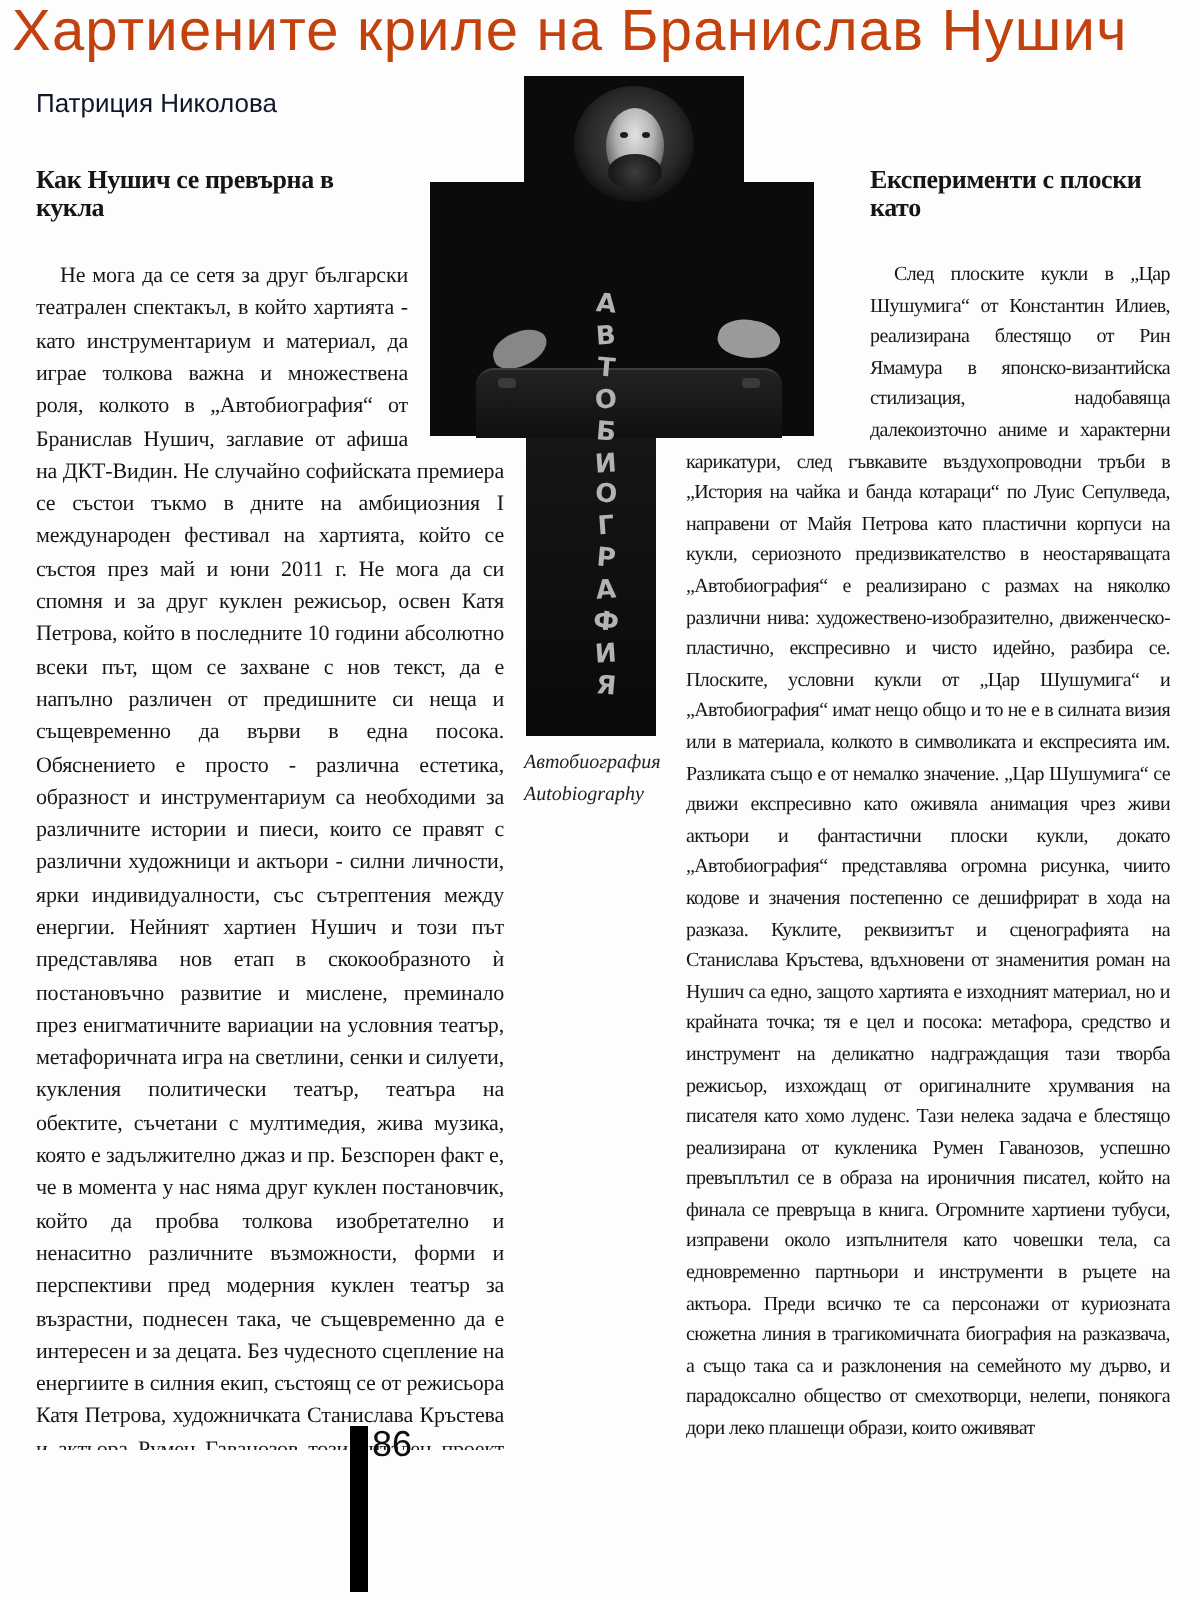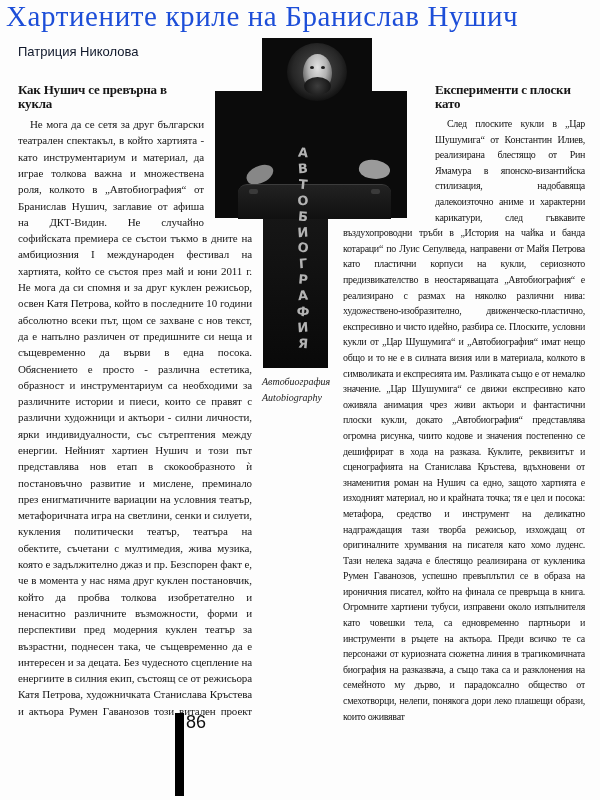--- a/index.html
+++ b/index.html
@@ -3,35 +3,35 @@
 <meta charset="utf-8">
 <style>
   html,body { margin:0; padding:0; background:#e8e8e8; }
   .page {
     position:relative; width:600px; height:800px; margin:0 auto;
     background:#fdfdfd; overflow:hidden;
     font-family:"Liberation Serif", serif; color:#161616;
   }
   .title {
     position:absolute; left:6px; top:0; margin:0;
-    font-family:Liberation Serif, serif;
+    font-family:Liberation Sans, sans-serif;
     font-size:29px; font-weight:400; letter-spacing:0.6px;
-    color:#1d4ed8; white-space:nowrap;
+    color:#c2410c; white-space:nowrap;
   }
   .author {
     position:absolute; left:18px; top:44px;
     font-family:"Liberation Sans", sans-serif; font-size:13px; color:#0f172a;
   }
   .col { position:absolute; top:83px; text-align:justify; overflow:hidden; }
   .col-left  { left:18px;  width:234px; height:642px; font-size:11px;  line-height:16.3px; letter-spacing:-0.1px; }
   .col-right { left:343px; width:242px; height:666px; font-size:10px;  line-height:15.6px; letter-spacing:-0.3px; }
   .cut-r { float:right; width:48px; height:136px; }
   .cut-l { float:left;  width:92px; height:136px; }
   .col h2 {
-    margin:0 0 5px 0; font-size:13px; font-weight:700;
+    margin:0 0 19px 0; font-size:13px; font-weight:700;
     line-height:1.08; letter-spacing:-0.2px; text-align:left;
   }
   .col-left h2 { max-width:152px; }
   .col p { margin:0; text-indent:12px; hyphens:auto; }
 
   
   .ph { position:absolute; background:#0b0b0b; }
   .ph-top   { left:262px; top:38px;  width:110px; height:53px; }
   .ph-mid   { left:215px; top:91px;  width:192px; height:127px; }
   .ph-strip { left:263px; top:218px; width:65px;  height:150px;

